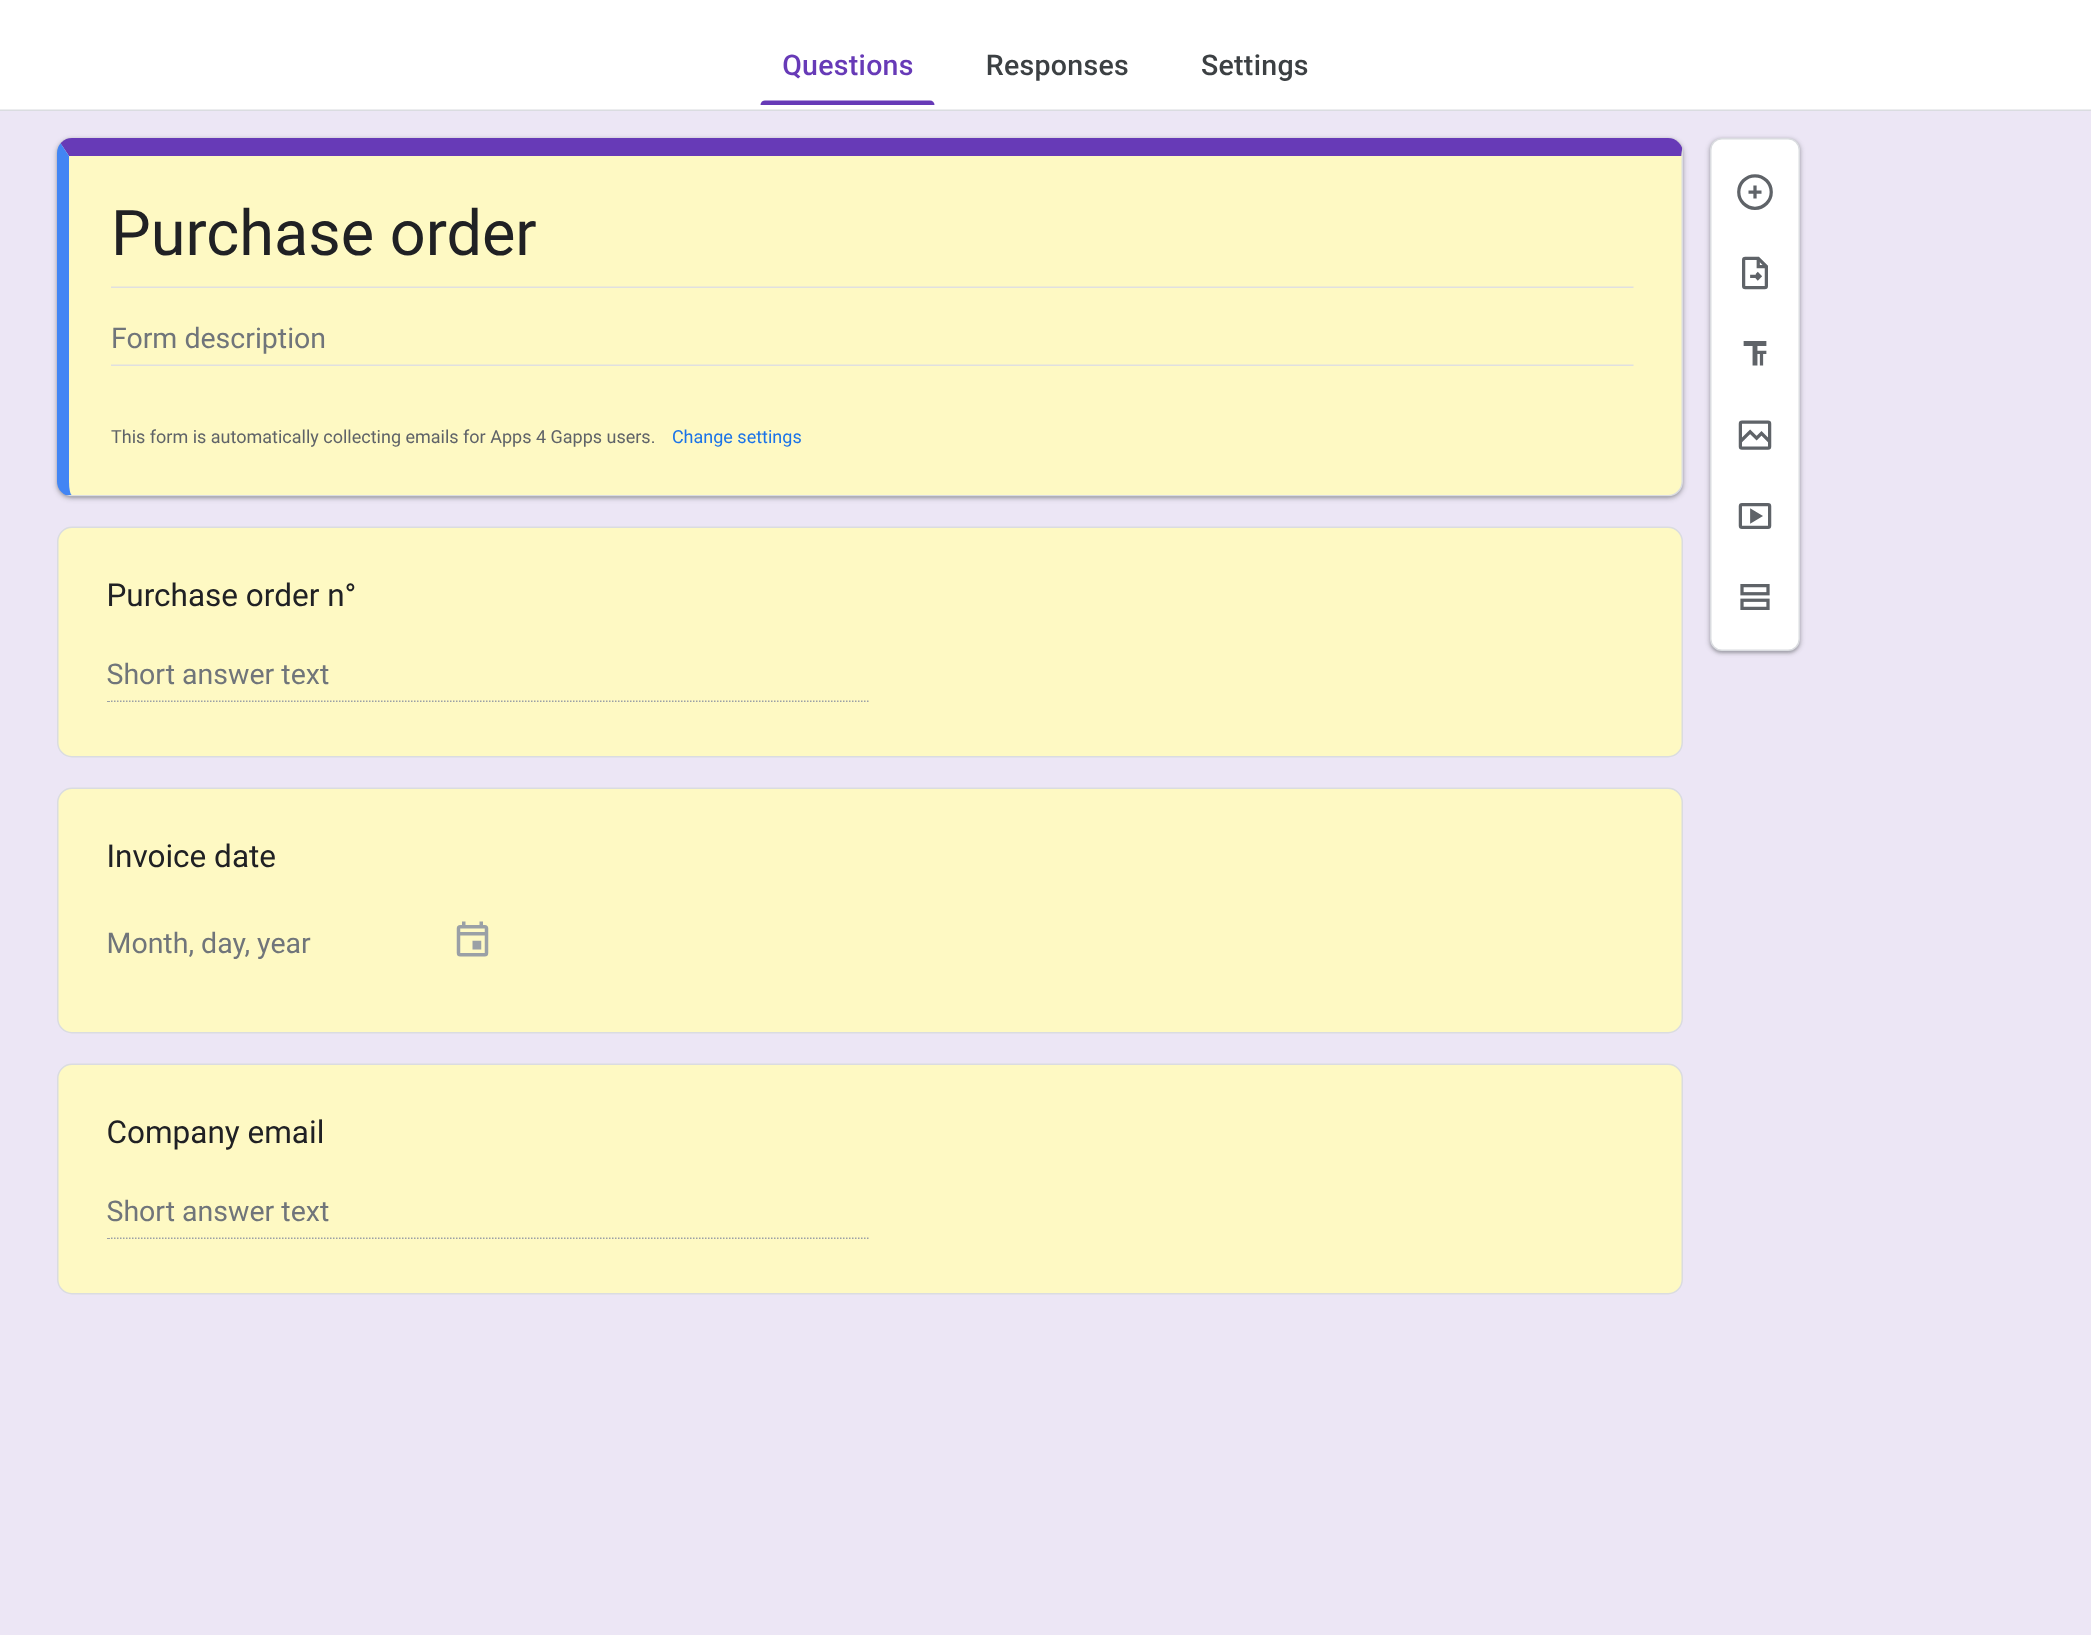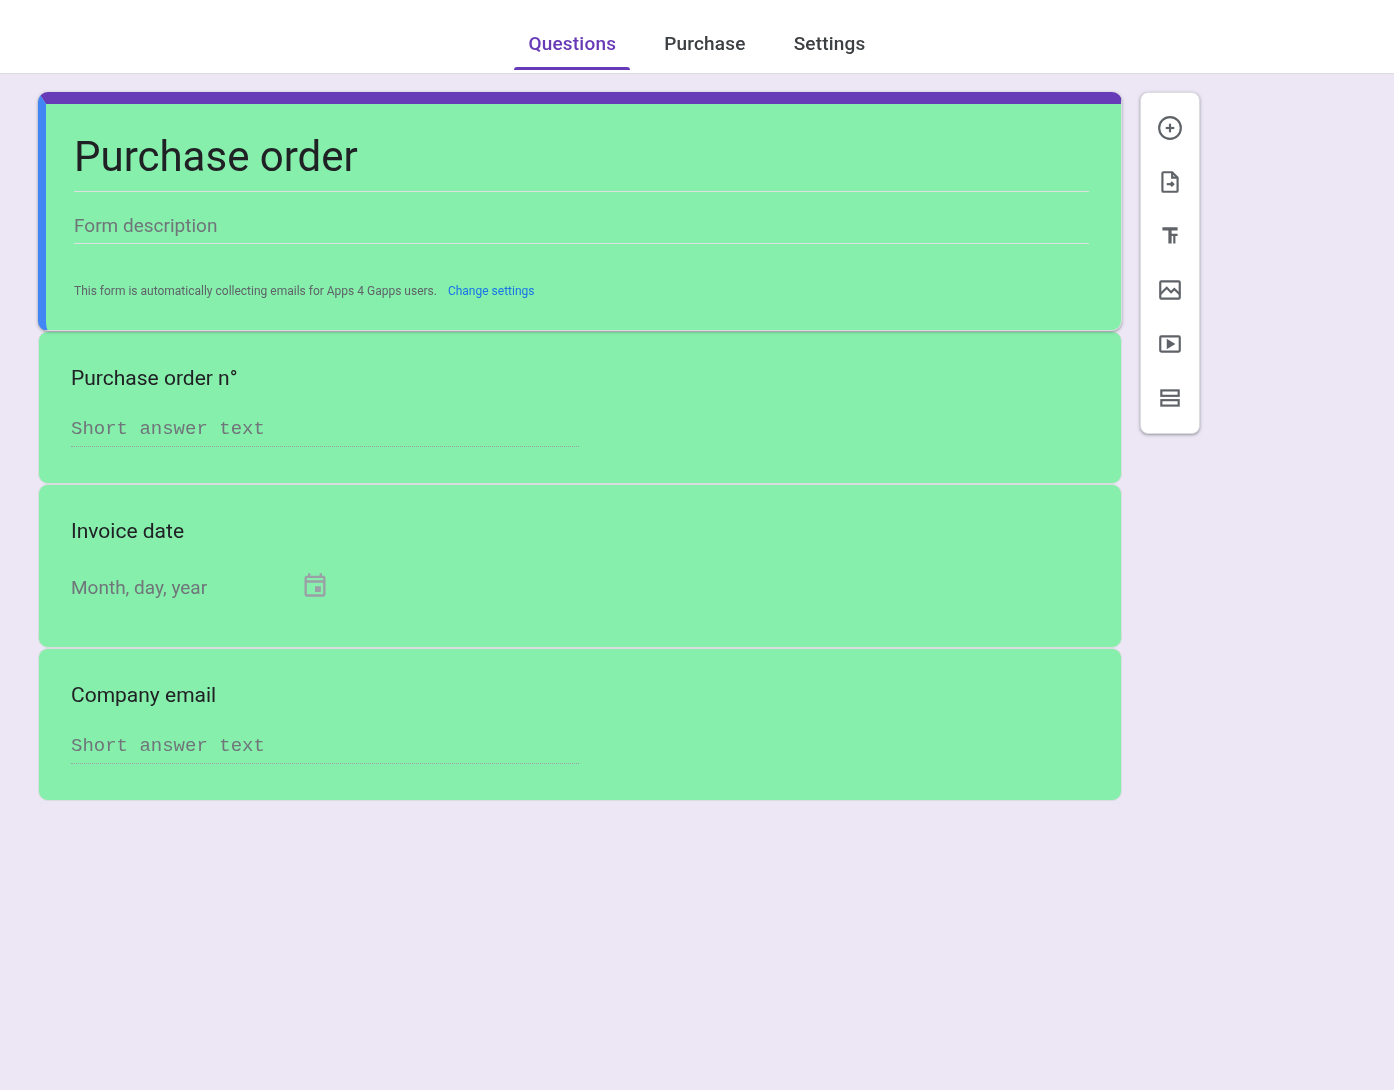--- a/index.html
+++ b/index.html
@@ -53,24 +53,25 @@
       padding-top: 18px;
       position: relative;
     }
     .form-column {
       width: 1084px;
       margin-left: 38px;
     }
 
     
     .card {
-      background: #86efac;
+      background: #fef9c3;
       border-radius: 10px;
       border: 1px solid #dadce0;
       padding: 28px 32px 32px 32px;
+      margin-bottom: 20px;
     }
 
     .header-card {
       border-top: 12px solid #673ab7;
       border-left: 8px solid #4285f4;
       border-radius: 10px;
       position: relative;
       box-shadow: 0 1px 2px rgba(60,64,67,0.3), 0 1px 3px 1px rgba(60,64,67,0.15);
       padding-left: 28px;
     }
@@ -122,21 +123,20 @@
       color: #202124;
       font-weight: 400;
       margin-bottom: 28px;
     }
     .short-answer {
       width: 508px;
       color: #70757a;
       font-size: 19px;
       border-bottom: 1px dotted #9aa0a6;
       padding-bottom: 6px;
-      font-family: Liberation Mono, monospace;
     }
     .date-row {
       display: flex;
       align-items: center;
       gap: 94px;
     }
     .date-placeholder {
       color: #70757a;
       font-size: 19px;
     }
@@ -172,21 +172,21 @@
 
     .calendar-icon {
       color: #9aa0a6;
     }
   </style>
 </head>
 <body>
 
 <div class="tabs">
   <div class="tab active">Questions</div>
-  <div class="tab">Purchase</div>
+  <div class="tab">Responses</div>
   <div class="tab">Settings</div>
 </div>
 
 <div class="canvas">
   <div class="form-column">
 
     <div class="card header-card">
       <input class="form-title-input" value="Purchase order" style="">
       <input class="form-desc-input" placeholder="Form description" style="">
       <div class="email-collect">

